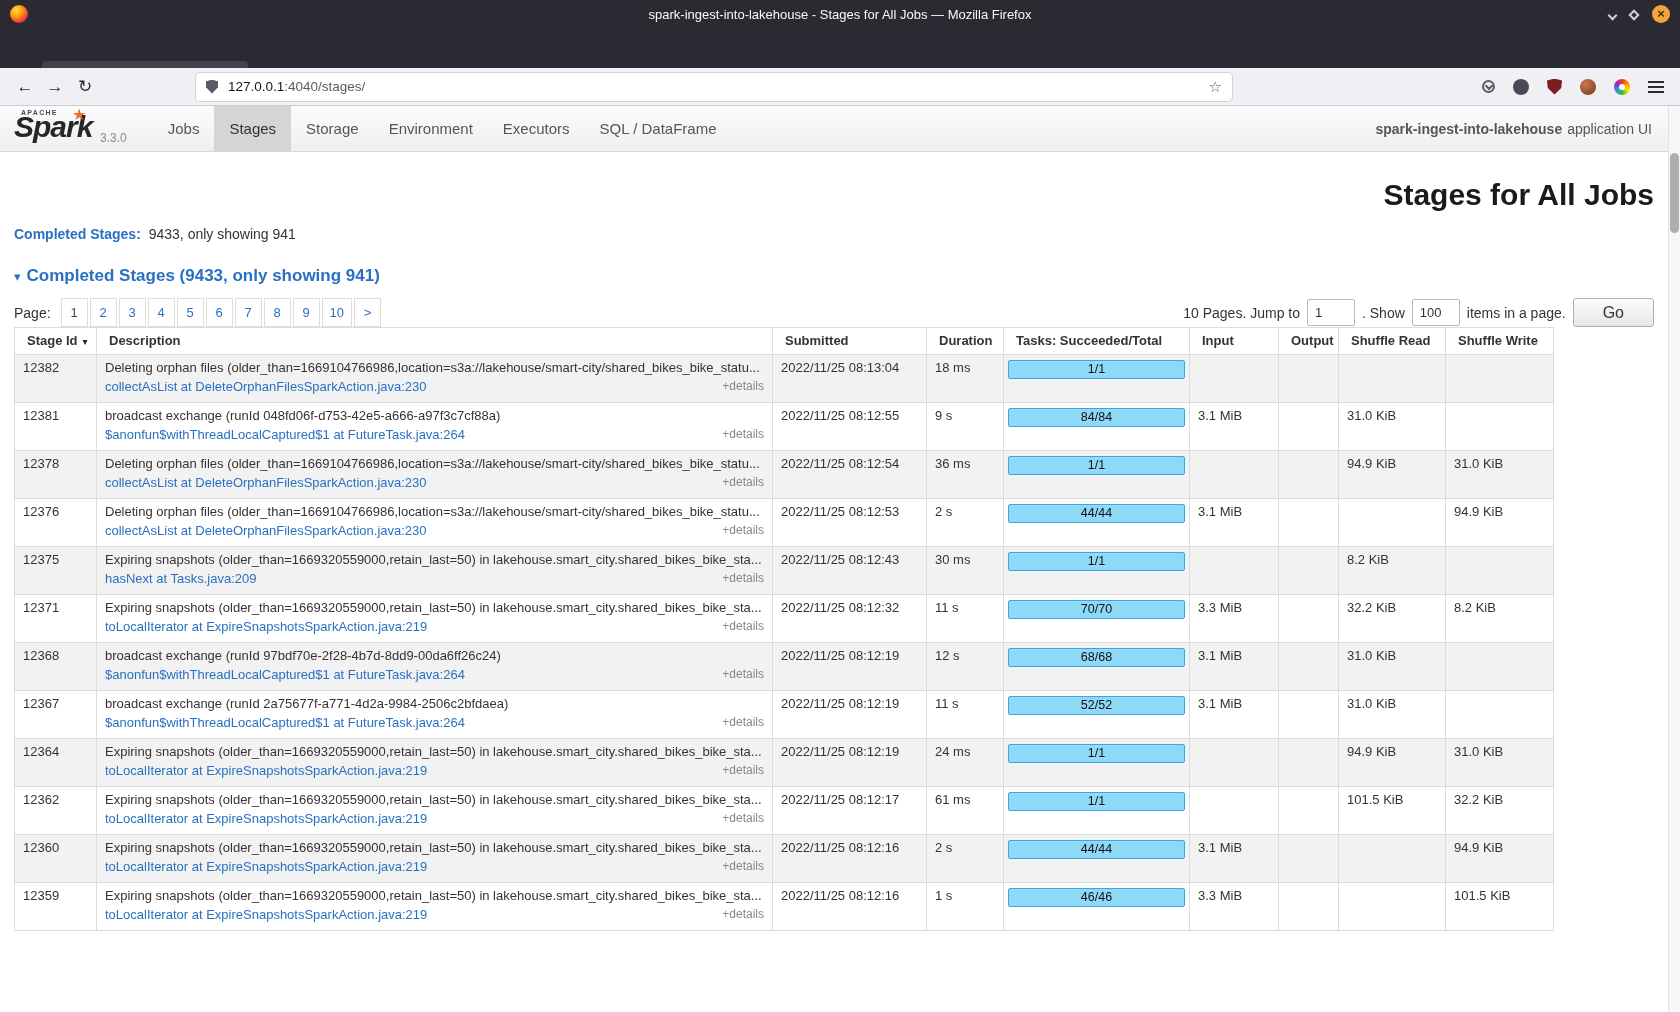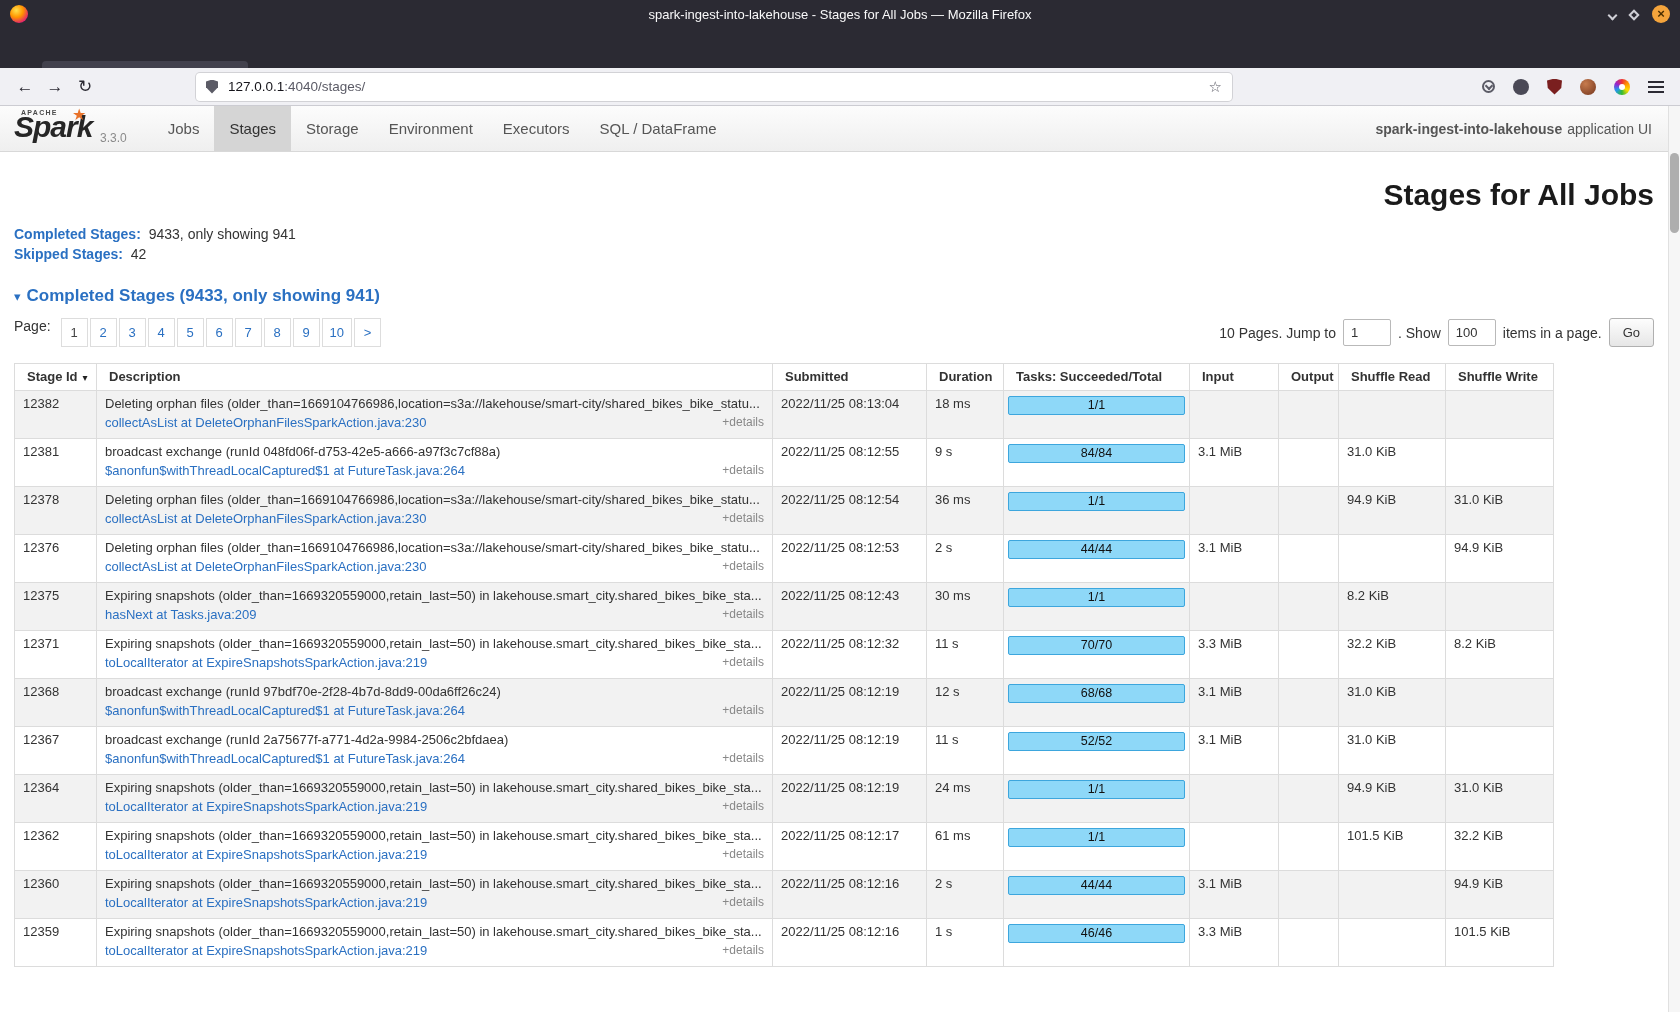--- a/index.html
+++ b/index.html
@@ -78,31 +78,31 @@
   .app-name{font-weight:bold;margin-right:5px;}
 
   .spark-content{padding:0 14px;}
   .page-title{margin:26px 0 12px;font-size:30px;font-weight:bold;color:#1a1a1a;text-align:right;}
   .stat-line{font-size:14px;line-height:20px;color:#333;}
   .stat-label{color:var(--link-blue,#2a70c2);font-weight:bold;text-decoration:none;cursor:pointer;}
   .stat-value{margin-left:4px;}
   .section-heading{margin:22px 0 12px;font-size:17px;font-weight:bold;color:var(--link-blue,#2a70c2);cursor:pointer;}
   .section-heading .arrow{margin-right:6px;font-size:13px;}
 
-  .page-row{display:flex;margin:6px 0 16px;font-size:14px;color:#333;}
+  .page-row{display:flex;align-items:center;margin:6px 0 0;font-size:14px;color:#333;}
   .page-label{margin-right:10px;}
   .page-buttons{display:flex;}
   .page-box{min-width:27px;height:29px;line-height:27px;text-align:center;border:1px solid #ddd;
     margin-right:2px;color:var(--link-blue,#2a70c2);font-size:13px;padding:0 7px;background:#fff;cursor:pointer;}
   .page-box.current{color:#444;}
   .page-right{margin-left:auto;display:flex;align-items:center;gap:7px;font-size:14px;}
   .small-input{width:48px;height:27px;border:1px solid #b9b9b9;border-radius:2px;padding:2px 7px;
     font-size:13px;color:#333;font-family:inherit;}
-  .go-btn{height:29px;padding:0 13px;border:1px solid #b0b0b0;border-radius:3px;
-    background:linear-gradient(#fdfdfd,#e6e6e6);font-size:13px;color:#333;font-family:inherit;cursor:pointer;}
+  .go-btn{height:29px;padding:0 29px;border:1px solid #b0b0b0;border-radius:3px;
+    background:linear-gradient(#fdfdfd,#e6e6e6);font-size:16px;color:#333;font-family:inherit;cursor:pointer;}
 
   .stages-table{border-collapse:collapse;width:1539px;table-layout:fixed;font-size:13px;margin-bottom:20px;}
   .stages-table th,.stages-table td{border:1px solid #dcdcdc;padding:5px 8px;text-align:left;vertical-align:top;color:#333;}
   .stages-table th{font-weight:bold;background:#fff;height:27px;padding:5px 12px;white-space:nowrap;overflow:hidden;}
   .stages-table th:nth-child(1),.stages-table td:nth-child(1){width:82px;}
   .stages-table th:nth-child(2),.stages-table td:nth-child(2){width:676px;}
   .stages-table th:nth-child(3),.stages-table td:nth-child(3){width:154px;}
   .stages-table th:nth-child(4),.stages-table td:nth-child(4){width:77px;}
   .stages-table th:nth-child(5),.stages-table td:nth-child(5){width:186px;}
   .stages-table th:nth-child(6),.stages-table td:nth-child(6){width:89px;}
@@ -205,24 +205,20 @@
       </div>
     </div>
 
     <div class="spark-content">
       <h1 class="page-title">Stages for All Jobs</h1>
 
       <div class="stat-line">
         <a class="stat-label">Completed Stages:</a>
         <span class="stat-value">9433, only showing 941</span>
       </div>
-      <div class="stat-line">
-        <a class="stat-label">Skipped Stages:</a>
-        <span class="stat-value">42</span>
-      </div>
 
       <div class="section-heading">
         <span class="arrow">▾</span><span>Completed Stages (9433, only showing 941)</span>
       </div>
 
       <div class="page-row">
         <span class="page-label">Page:</span>
         <span class="page-buttons">
             <span class="page-box current">1</span>
             <span class="page-box">2</span>

